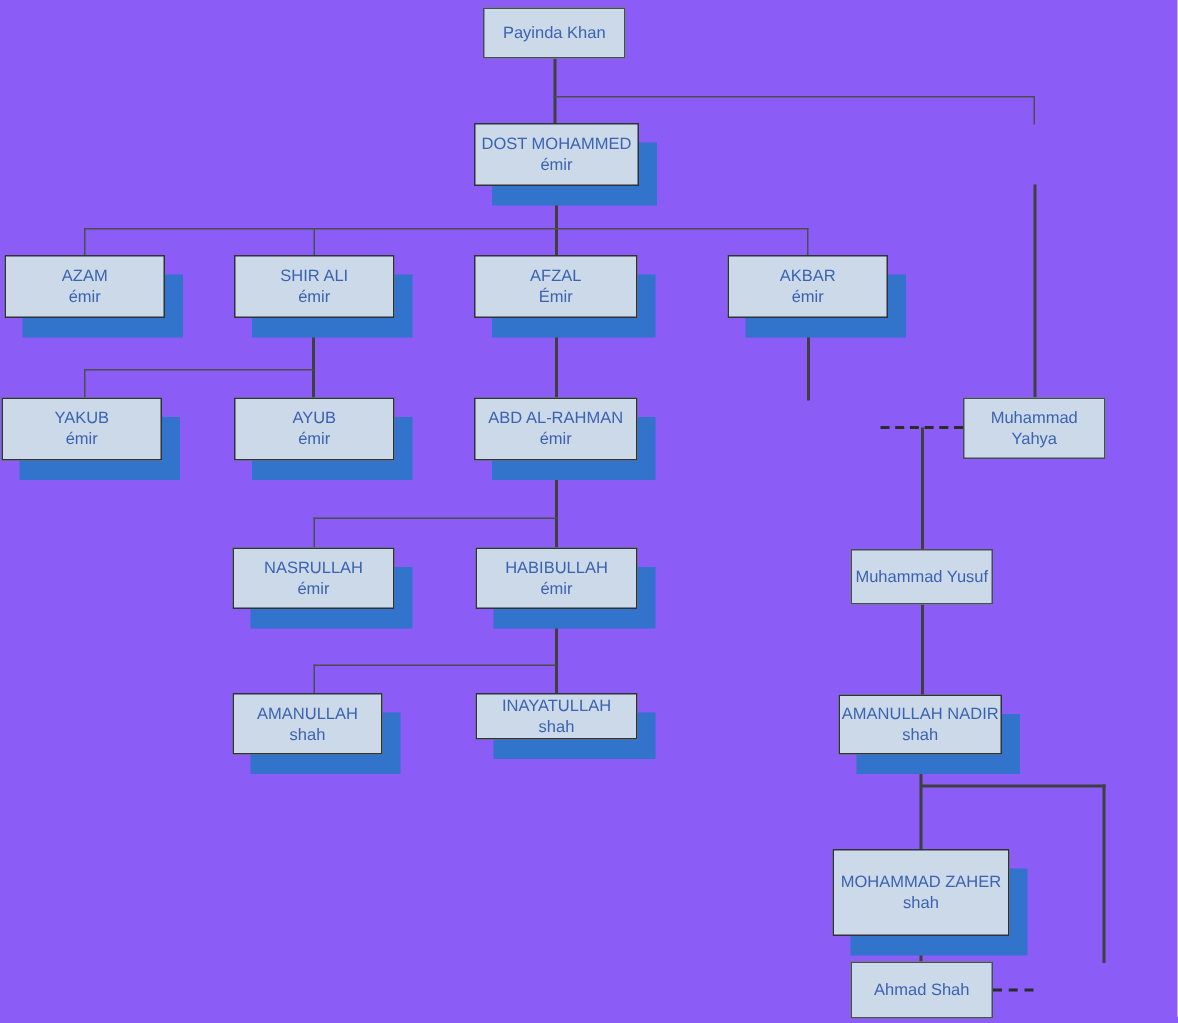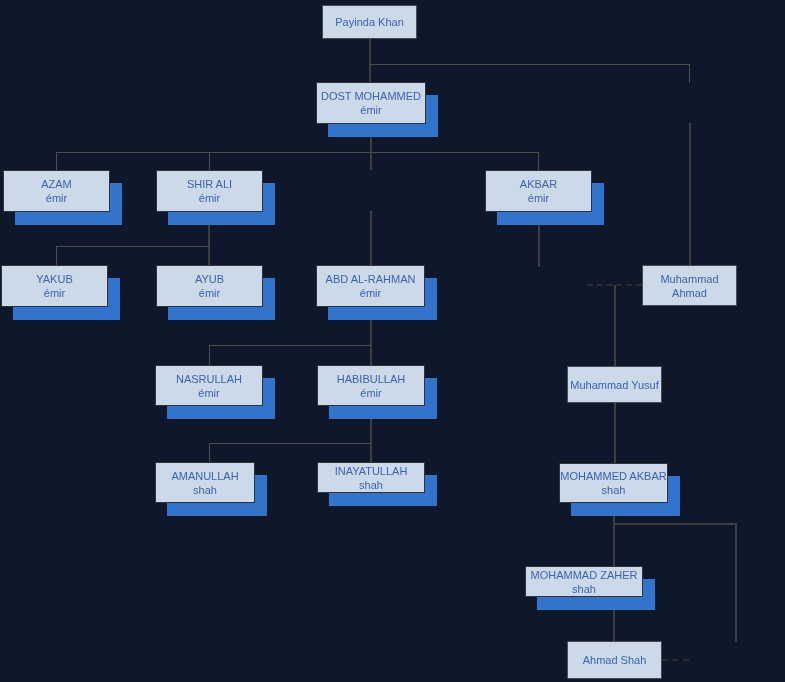--- a/index.html
+++ b/index.html
@@ -1,19 +1,19 @@
 <!DOCTYPE html>
 <html><head>
 <meta charset="utf-8">
 <style>
   html,body{margin:0;padding:0;background:#ffffff;}
   .canvas{
     position:relative;
     width:785px;height:682px;
-    background:#0f172a;
+    background:#8b5cf6;
     font-family:"Liberation Sans",sans-serif;
     overflow:hidden;
   }
   .node{
     position:absolute;
     box-sizing:border-box;
     background:#ccd9e8;
     border:1px solid #474d55;
     color:#3b63b2;
     display:flex;
@@ -84,20 +84,24 @@
   <div class="node shadow" style="left:3px;top:170px;width:107px;height:42px">
     <span class="nm">AZAM</span>
     <span class="sub">émir</span>
   </div>
 
   <div class="node shadow" style="left:156px;top:170px;width:107px;height:42px">
     <span class="nm">SHIR ALI</span>
     <span class="sub">émir</span>
   </div>
 
+  <div class="node shadow" style="left:316px;top:170px;width:109px;height:42px">
+    <span class="nm">AFZAL</span>
+    <span class="sub">Émir</span>
+  </div>
 
   <div class="node shadow" style="left:485px;top:170px;width:107px;height:42px">
     <span class="nm">AKBAR</span>
     <span class="sub">émir</span>
   </div>
 
   <div class="node shadow" style="left:1px;top:265px;width:107px;height:42px">
     <span class="nm">YAKUB</span>
     <span class="sub">émir</span>
   </div>
@@ -107,21 +111,21 @@
     <span class="sub">émir</span>
   </div>
 
   <div class="node shadow" style="left:316px;top:265px;width:109px;height:42px">
     <span class="nm">ABD AL-RAHMAN</span>
     <span class="sub">émir</span>
   </div>
 
 
   <div class="node wrapname" style="left:642px;top:265px;width:95px;height:41px">
-    <span class="nm">Muhammad Ahmad</span>
+    <span class="nm">Muhammad Yahya</span>
   </div>
 
   <div class="node shadow" style="left:155px;top:365px;width:108px;height:41px">
     <span class="nm">NASRULLAH</span>
     <span class="sub">émir</span>
   </div>
 
   <div class="node shadow" style="left:317px;top:365px;width:108px;height:41px">
     <span class="nm">HABIBULLAH</span>
     <span class="sub">émir</span>
@@ -135,25 +139,25 @@
     <span class="nm">AMANULLAH</span>
     <span class="sub">shah</span>
   </div>
 
   <div class="node shadow" style="left:317px;top:462px;width:108px;height:31px">
     <span class="nm">INAYATULLAH</span>
     <span class="sub">shah</span>
   </div>
 
   <div class="node shadow" style="left:559px;top:463px;width:109px;height:40px">
-    <span class="nm">MOHAMMED AKBAR</span>
+    <span class="nm">AMANULLAH NADIR</span>
     <span class="sub">shah</span>
   </div>
 
-  <div class="node shadow" style="left:525px;top:566px;width:118px;height:31px">
+  <div class="node shadow" style="left:555px;top:566px;width:118px;height:58px">
     <span class="nm">MOHAMMAD ZAHER</span>
     <span class="sub">shah</span>
   </div>
 
   <div class="node" style="left:567px;top:641px;width:95px;height:38px">
     <span class="nm">Ahmad Shah</span>
   </div>
 
 
 </div>

